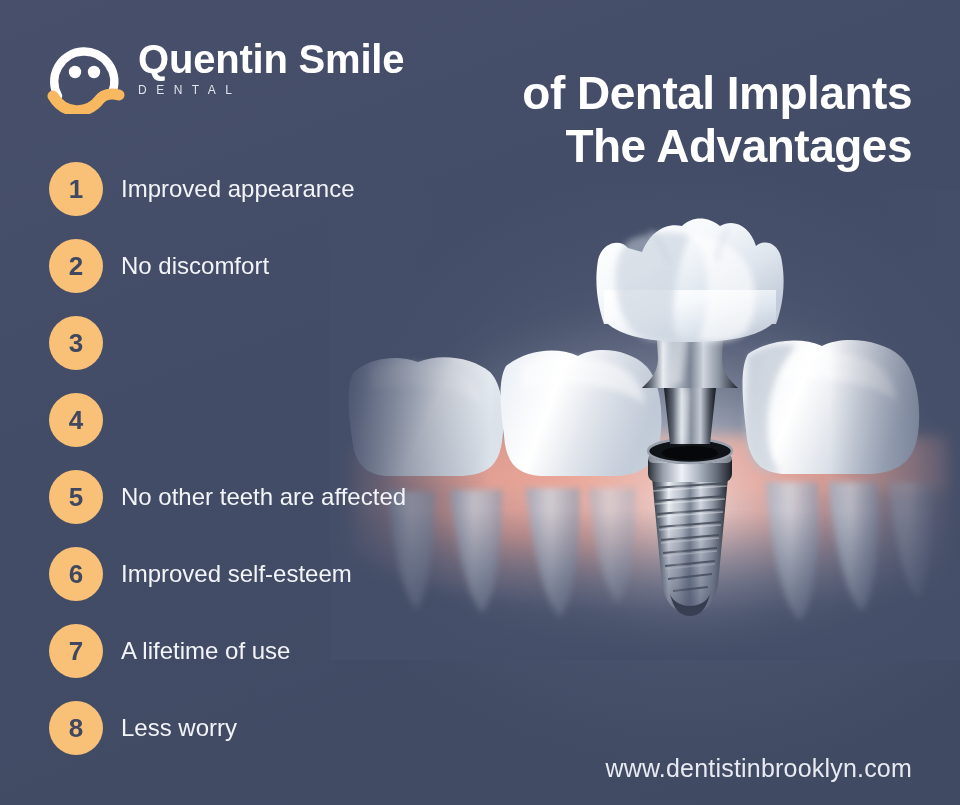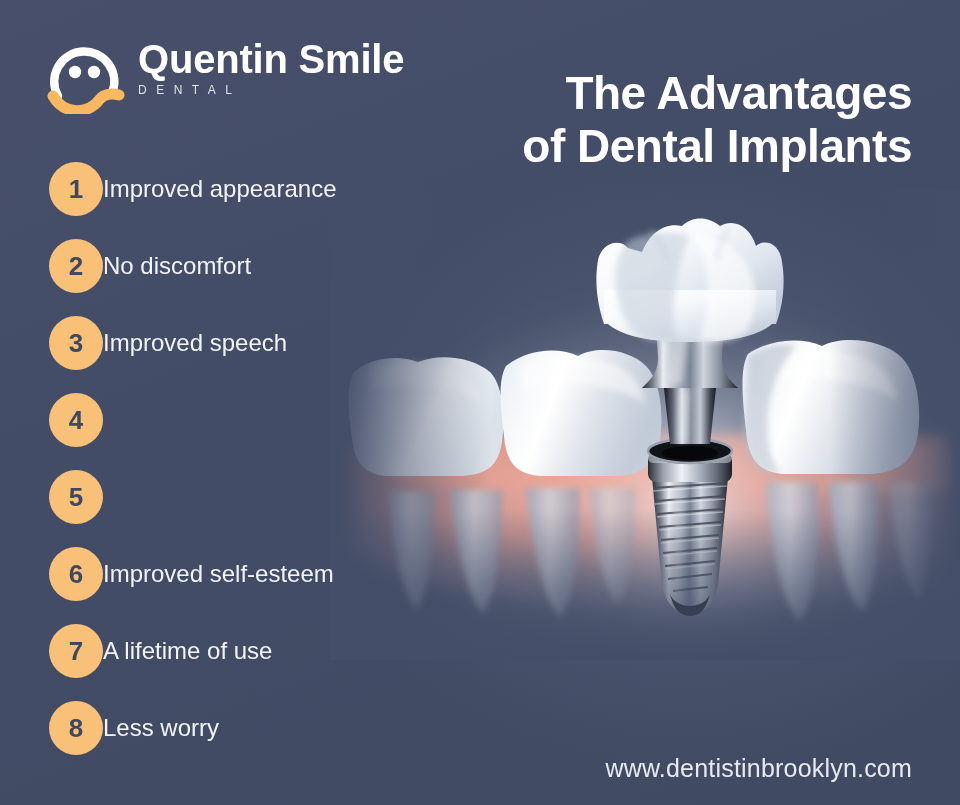--- a/index.html
+++ b/index.html
@@ -49,21 +49,21 @@
     display:flex;align-items:center;
   }
   .b-num{
     flex:0 0 auto;width:54px;height:54px;border-radius:50%;
     background:#f9c178;color:#3f4860;
     font-size:26px;font-weight:700;
     display:flex;align-items:center;justify-content:center;
     line-height:1;
   }
   .b-label{
-    color:#f2f4f8;
+    margin-left:18px;color:#f2f4f8;
     font-size:24px;font-weight:400;line-height:28px;white-space:nowrap;
   }
 
   
   #site-url{
     position:absolute;right:48px;bottom:22px;
     color:#e7eaf1;font-size:25px;font-weight:400;letter-spacing:0.2px;
   }
 
   
@@ -84,22 +84,22 @@
         <path d="M9 60 C20 79, 44 79, 56 63 C60 58, 68 57, 75 59" fill="none" stroke="#f7b85f" stroke-width="11" stroke-linecap="round"></path>
       </svg>
     </div>
     <div id="logo-text">
       <div class="logo-name">Quentin Smile</div>
       <div class="logo-sub">DENTAL</div>
     </div>
   </div>
 
   <h1 id="title">
+    <span class="tline">of Dental Implants</span>
     <span class="tline">The Advantages</span>
-    <span class="tline">of Dental Implants</span>
   </h1>
 
   <div id="illo">
     <svg viewBox="0 0 640 470" aria-hidden="true">
       <defs>
 
         <linearGradient id="gEnamelL" x1="0" y1="0" x2="1" y2="0.35">
           <stop offset="0%" stop-color="#7d8aa6"></stop>
           <stop offset="28%" stop-color="#c9d2de"></stop>
           <stop offset="62%" stop-color="#f4f7fa"></stop>
@@ -313,27 +313,27 @@
     <li class="b-item">
       <span class="b-num">1</span>
       <span class="b-label">Improved appearance</span>
     </li>
     <li class="b-item">
       <span class="b-num">2</span>
       <span class="b-label">No discomfort</span>
     </li>
     <li class="b-item">
       <span class="b-num">3</span>
-      <span class="b-label">Improved speech</span>
     </li>
     <li class="b-item">
       <span class="b-num">4</span>
     </li>
     <li class="b-item">
       <span class="b-num">5</span>
+      <span class="b-label">No other teeth are affected</span>
     </li>
     <li class="b-item">
       <span class="b-num">6</span>
       <span class="b-label">Improved self-esteem</span>
     </li>
     <li class="b-item">
       <span class="b-num">7</span>
       <span class="b-label">A lifetime of use</span>
     </li>
     <li class="b-item">

